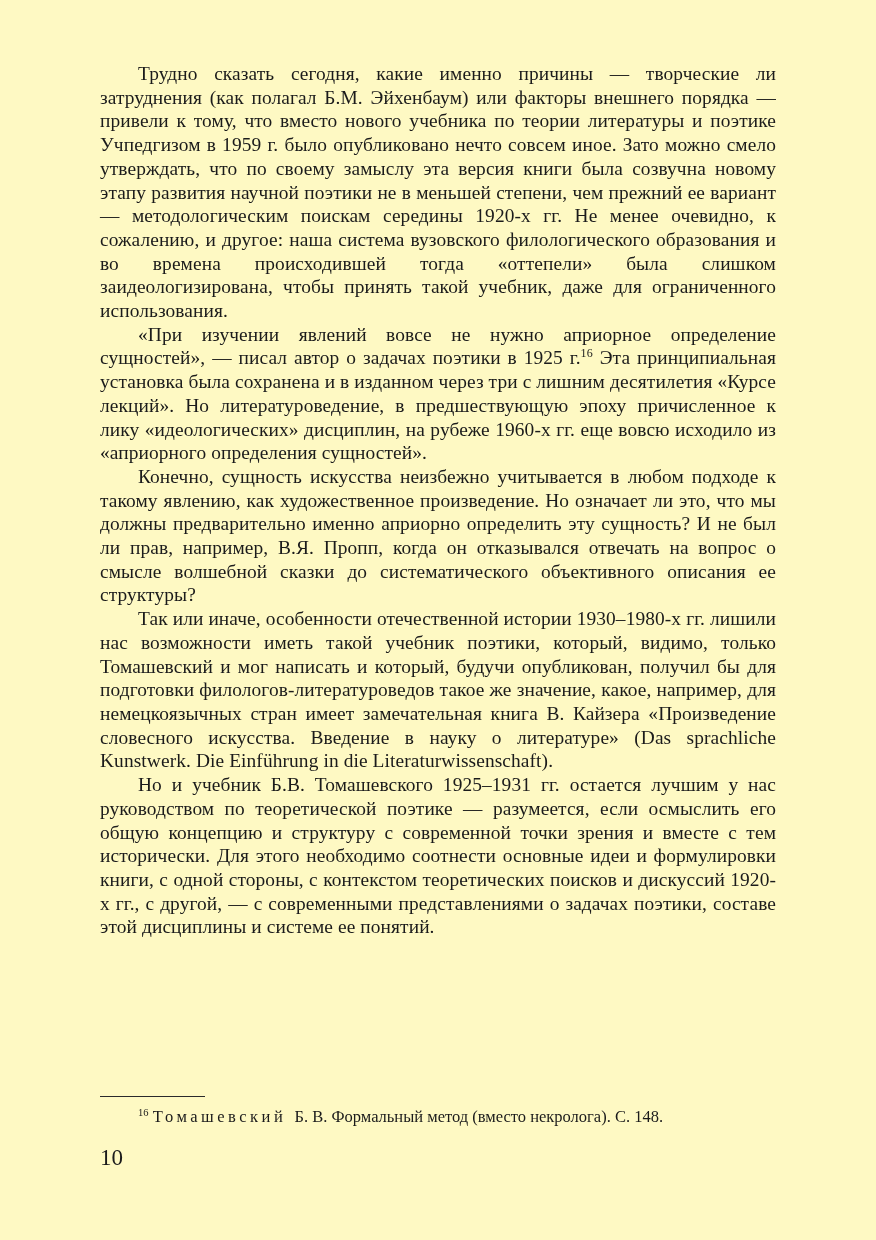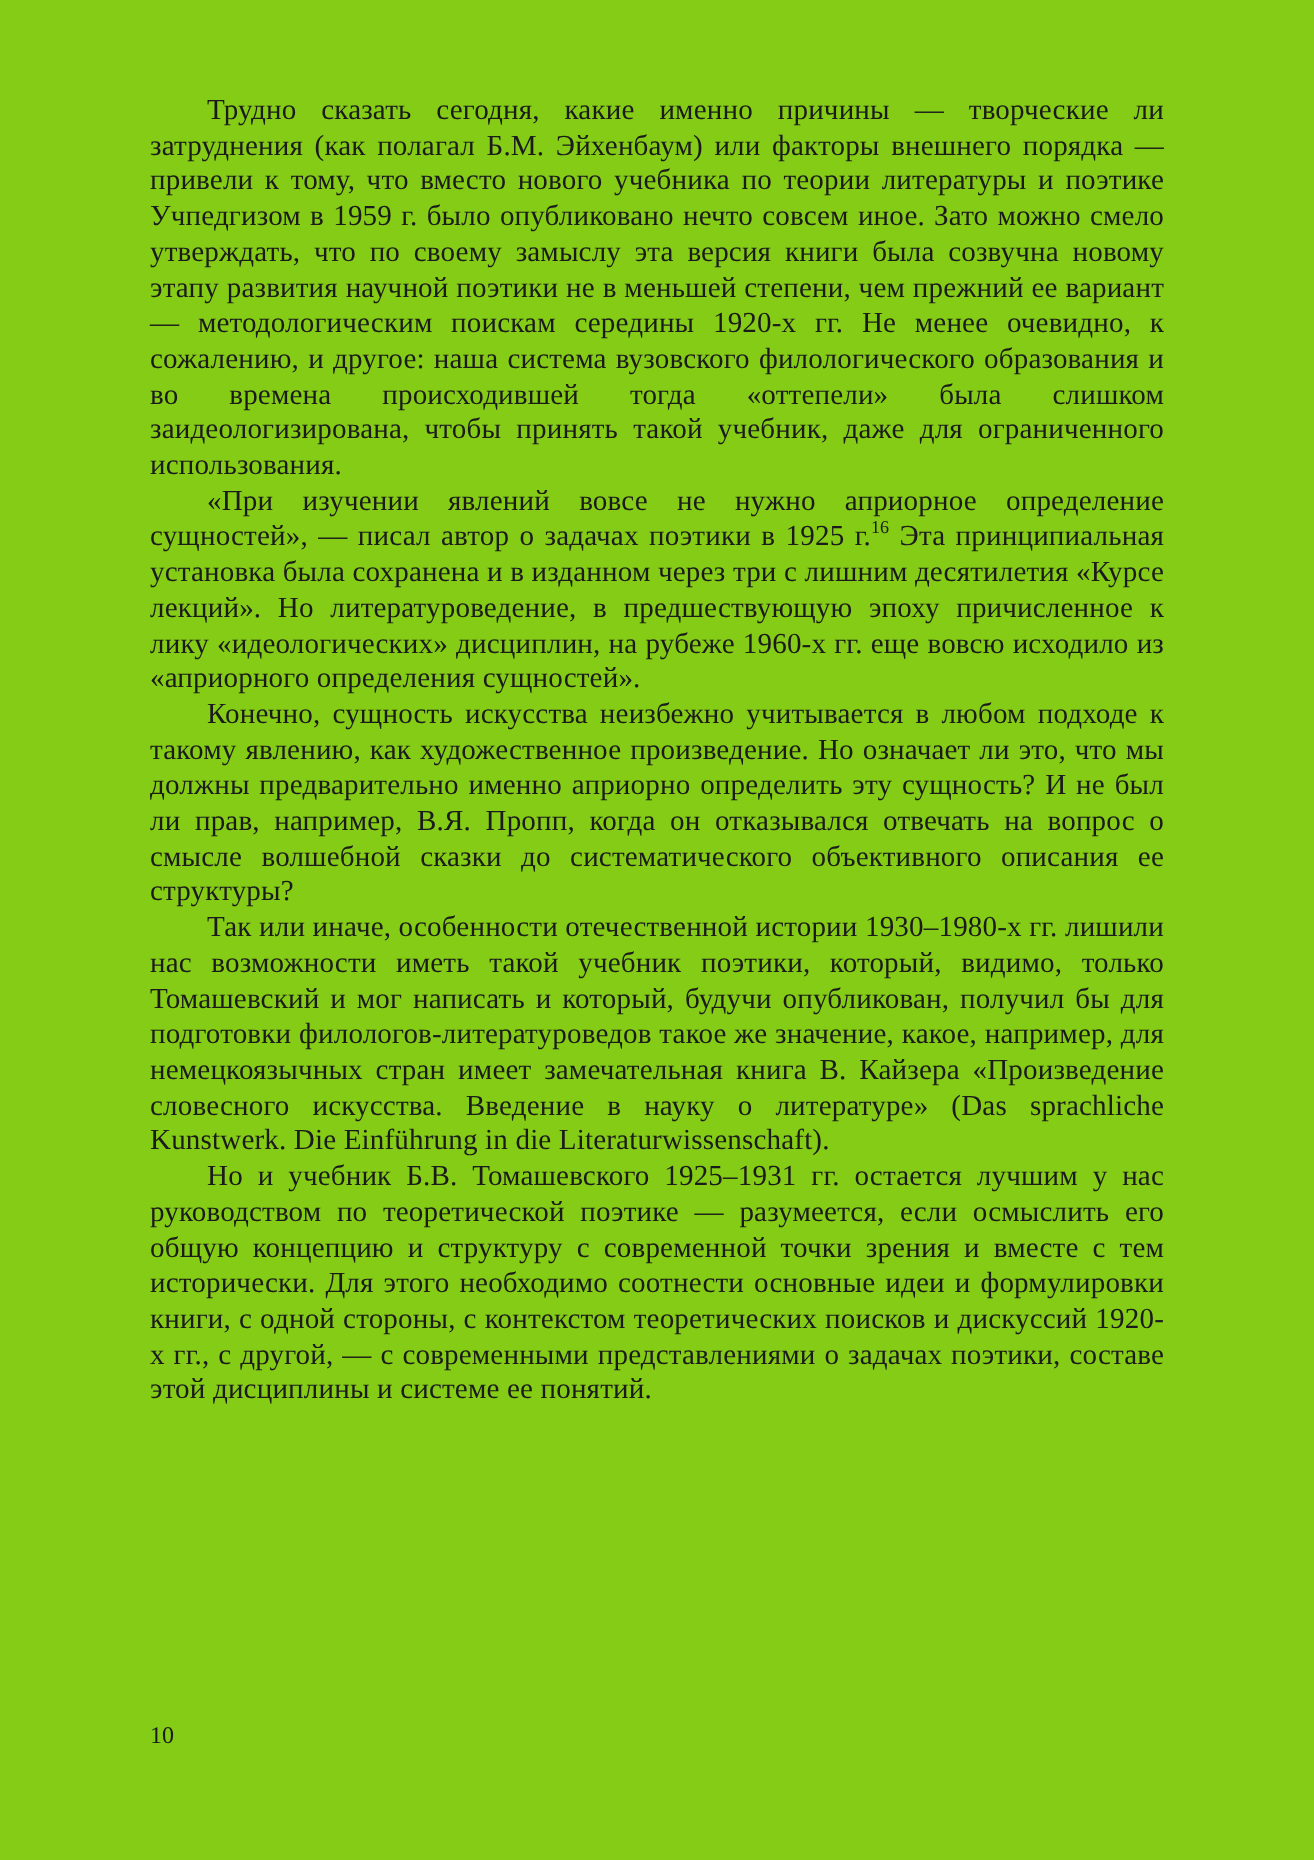--- a/index.html
+++ b/index.html
@@ -11,21 +11,21 @@
     height: 1240px;
     background: #ffffff;
     font-family: "Liberation Serif", "DejaVu Serif", serif;
     color: #1b1b1b;
     position: relative;
     overflow: hidden;
   }
   .page {
     position: absolute;
     inset: 0;
-    background: #84cc16;
+    background: #fef9c3;
   }
   .text-block {
     position: absolute;
     left: 100px;
     top: 62px;
     width: 676px;
   }
   p.para {
     margin: 0;
     padding: 0;
@@ -68,21 +68,21 @@
     line-height: 0;
     vertical-align: super;
   }
   .spaced {
     letter-spacing: 3.5px;
   }
   .page-number {
     position: absolute;
     left: 100px;
     top: 1146px;
-    font-size: 16px;
+    font-size: 23px;
     line-height: 24px;
     color: #1b1b1b;
   }
 </style>
 </head>
 <body>
 
 <div class="page">
 
   <div class="text-block">
@@ -92,16 +92,20 @@
     <p class="para"><span>«При изучении явлений вовсе не нужно априорное определение сущностей», — писал автор о задачах поэтики в 1925 г.</span><sup class="ref">16</sup><span> Эта принципиальная установка была сохранена и в изданном через три с лишним десятилетия «Курсе лекций». Но литературоведение, в предшествующую эпоху причисленное к лику «идеологических» дисциплин, на рубеже 1960-х гг. еще вовсю исходило из «априорного определения сущностей».</span></p>
 
     <p class="para"><span>Конечно, сущность искусства неизбежно учитывается в любом подходе к такому явлению, как художественное произведение. Но означает ли это, что мы должны предварительно </span><span class="bold">именно априорно</span><span> определить эту сущность? И не был ли прав, например, В.Я. Пропп, когда он отказывался отвечать на вопрос о смысле волшебной сказки до систематического объективного описания ее структуры?</span></p>
 
     <p class="para">Так или иначе, особенности отечественной истории 1930–1980-х гг. лишили нас возможности иметь такой учебник поэтики, который, видимо, только Томашевский и мог написать и который, будучи опубликован, получил бы для подготовки филологов-литературоведов такое же значение, какое, например, для немецкоязычных стран имеет замечательная книга В. Кайзера «Произведение словесного искусства. Введение в науку о литературе» (Das sprachliche Kunstwerk. Die Einführung in die Literaturwissenschaft).</p>
 
     <p class="para">Но и учебник Б.В. Томашевского 1925–1931 гг. остается лучшим у нас руководством по теоретической поэтике — разумеется, если осмыслить его общую концепцию и структуру с современной точки зрения и вместе с тем исторически. Для этого необходимо соотнести основные идеи и формулировки книги, с одной стороны, с контекстом теоретических поисков и дискуссий 1920-х гг., с другой, — с современными представлениями о задачах поэтики, составе этой дисциплины и системе ее понятий.</p>
 
   </div>
 
+  <div class="footnote-area">
+    <hr class="footnote-rule">
+    <p class="footnote"><sup>16</sup> <span class="spaced">Томашевский</span>&nbsp; <span>Б. В. Формальный метод (вместо некролога). С. 148.</span></p>
+  </div>
 
   <div class="page-number">10</div>
 
 </div>
 
 </body></html>

